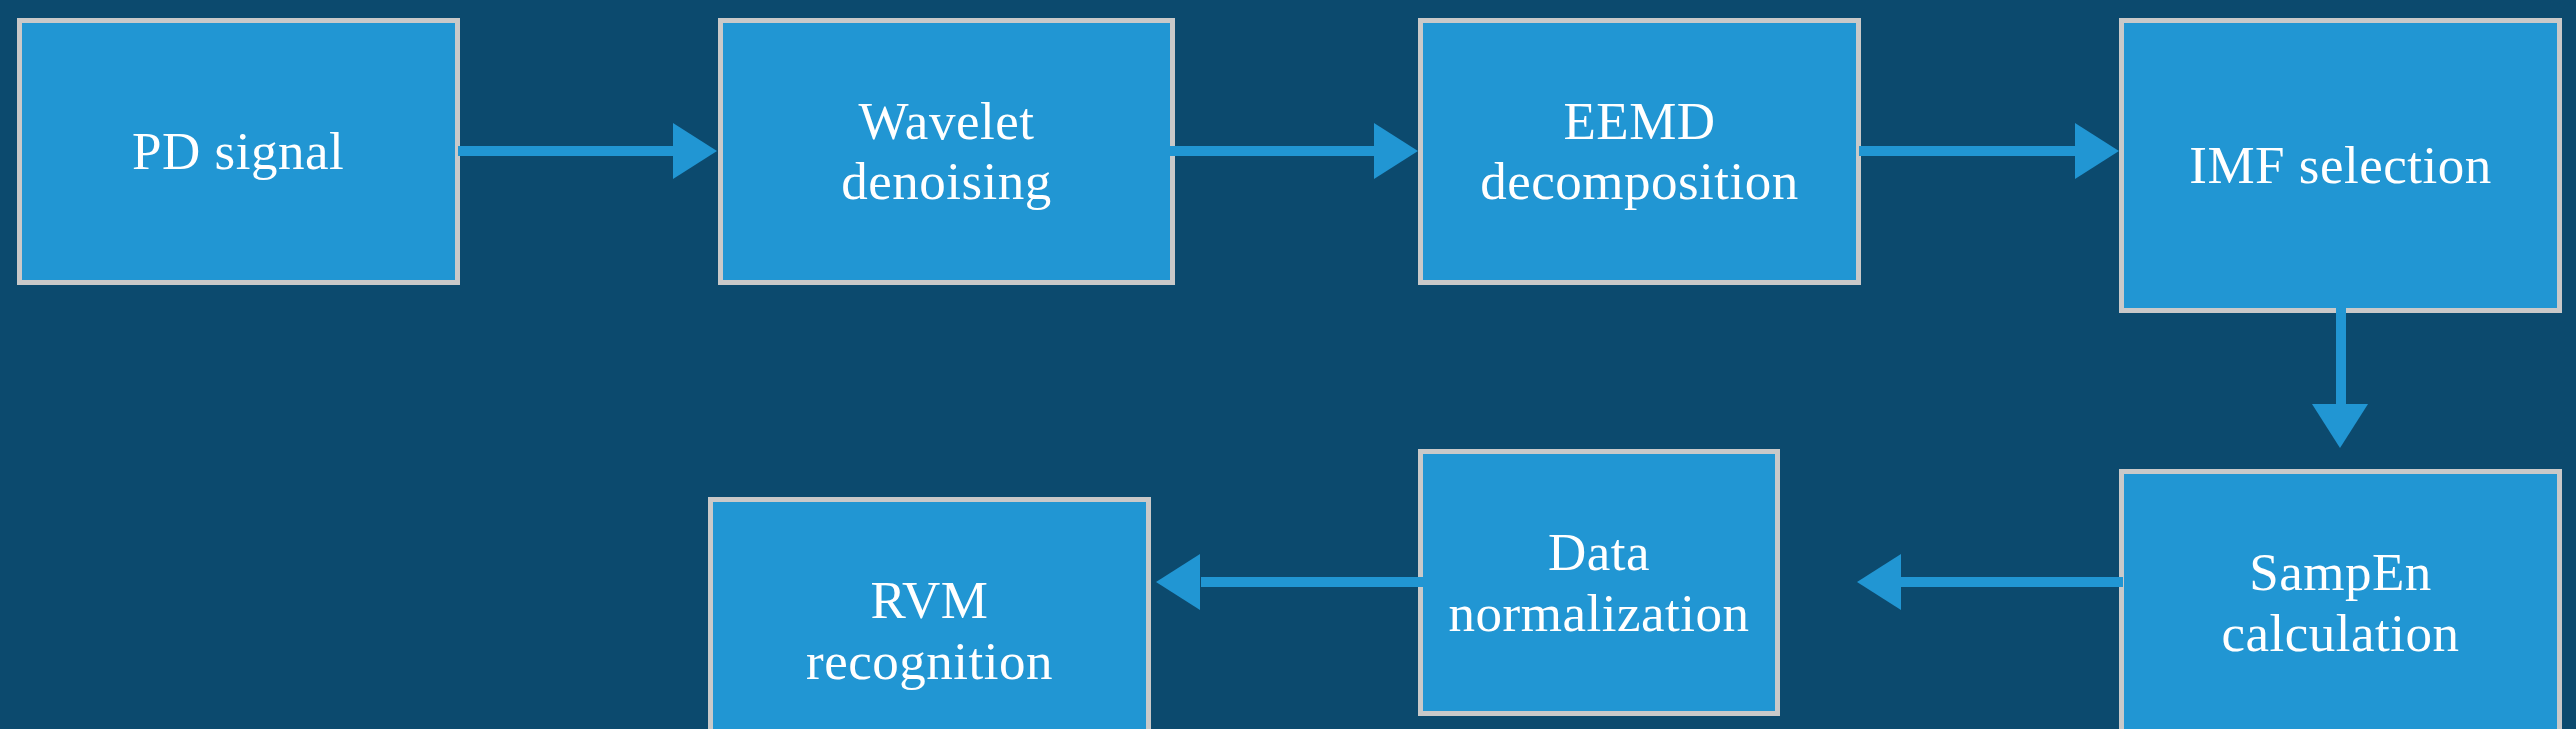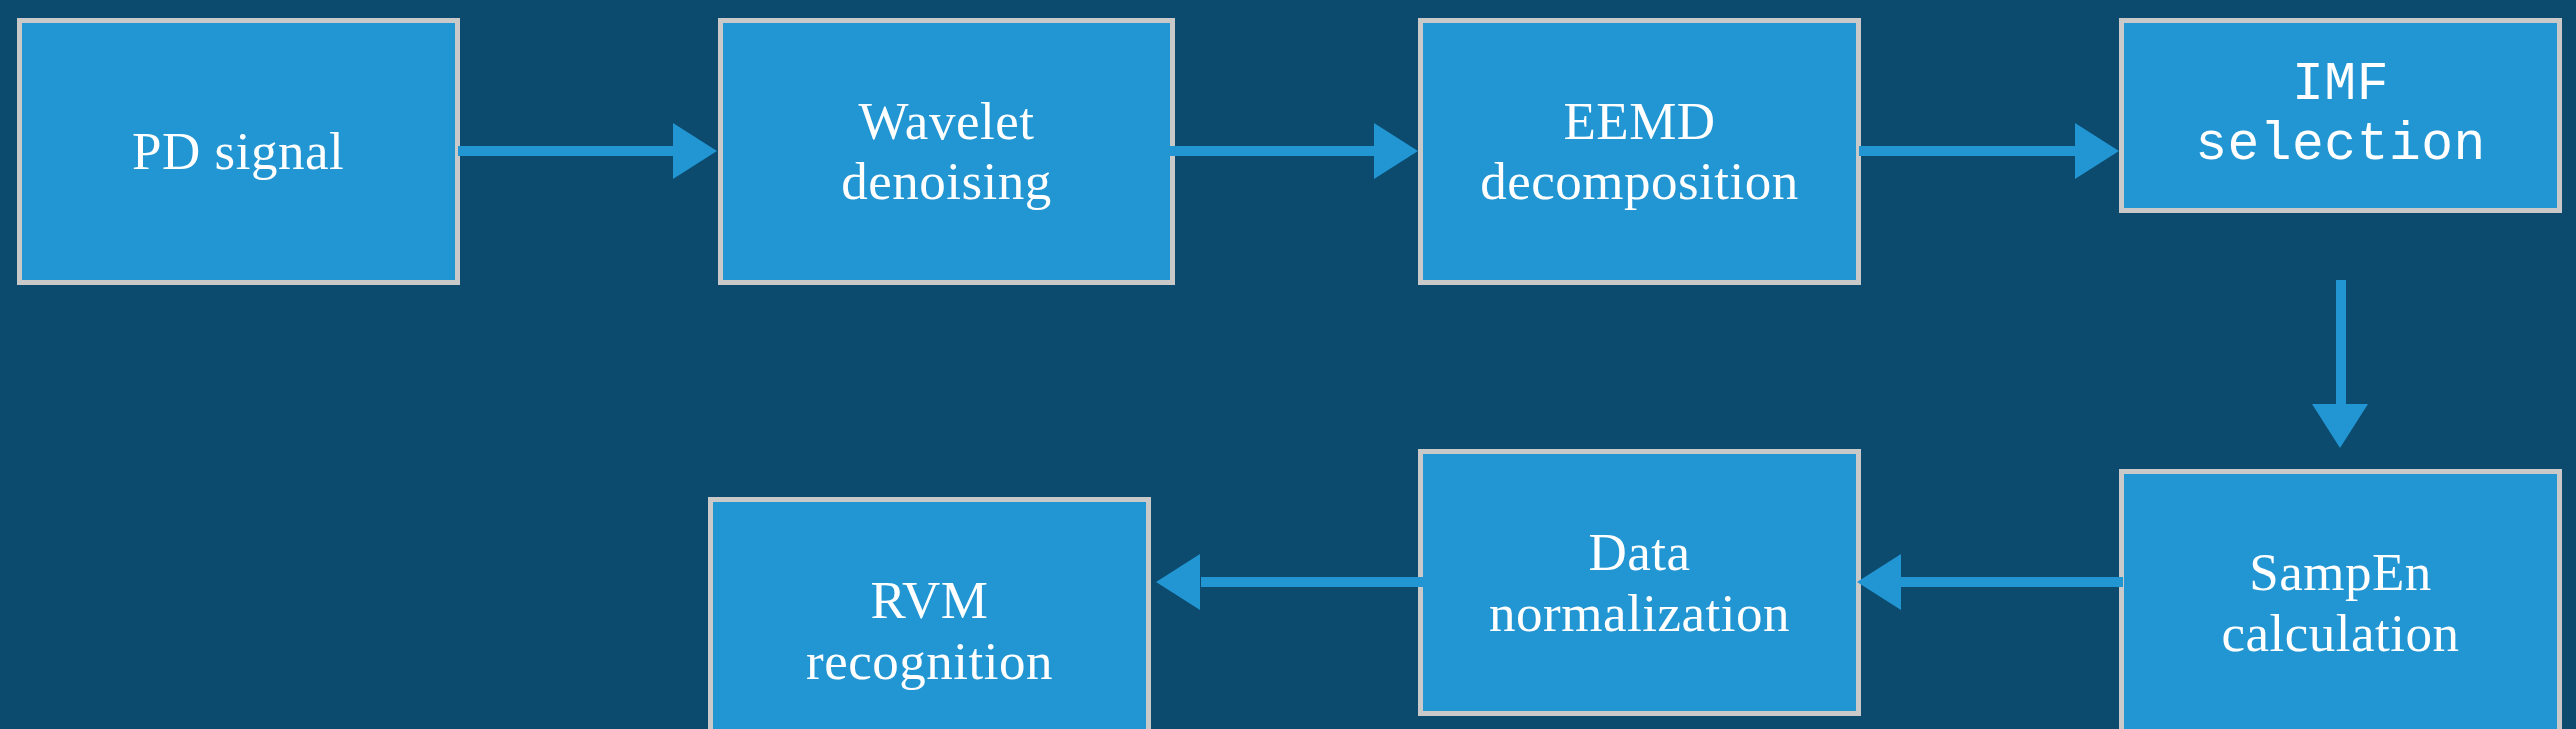--- a/index.html
+++ b/index.html
@@ -82,30 +82,30 @@
   <div class="node" style="left:718px; top:17.6px; width:457px; height:267px;">
     <span class="node-label">Wavelet
 denoising</span>
   </div>
 
   <div class="node" style="left:1418px; top:17.6px; width:443px; height:267px;align-items:center;">
     <span class="node-label">EEMD
 decomposition</span>
   </div>
 
-  <div class="node" style="left:2119px; top:17.6px; width:443px; height:195px;font-family:Liberation Mono, monospace;">
+  <div class="node" style="left:2119px; top:17.6px; width:443px; height:295px;">
     <span class="node-label">IMF selection</span>
   </div>
 
   <div class="node" style="left:2119px; top:449px; width:443px; height:267px;margin-top:20px;">
     <span class="node-label">SampEn
 calculation</span>
   </div>
 
-  <div class="node" style="left:1418px; top:449px; width:443px; height:267px;">
+  <div class="node" style="left:1418px; top:449px; width:362px; height:267px;">
     <span class="node-label">Data
 normalization</span>
   </div>
 
   <div class="node" style="left:708px; top:449px; width:443px; height:267px;margin-top:48px;">
     <span class="node-label">RVM
 recognition</span>
   </div>
 
   <div class="conn">

